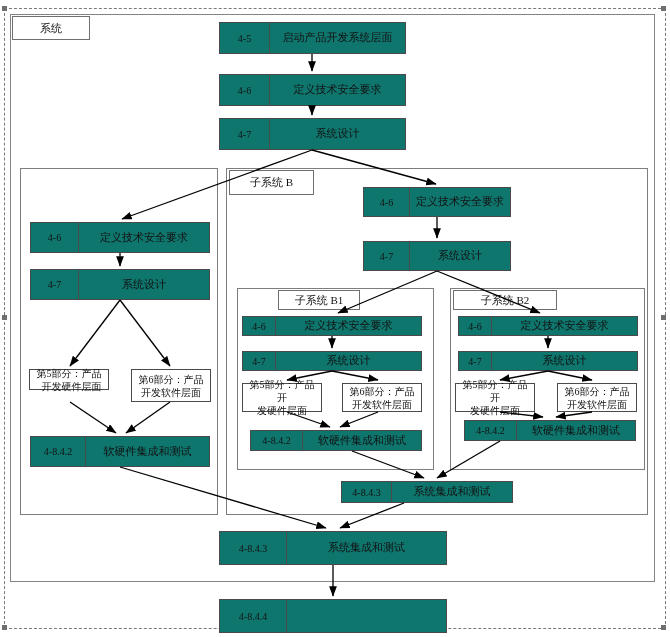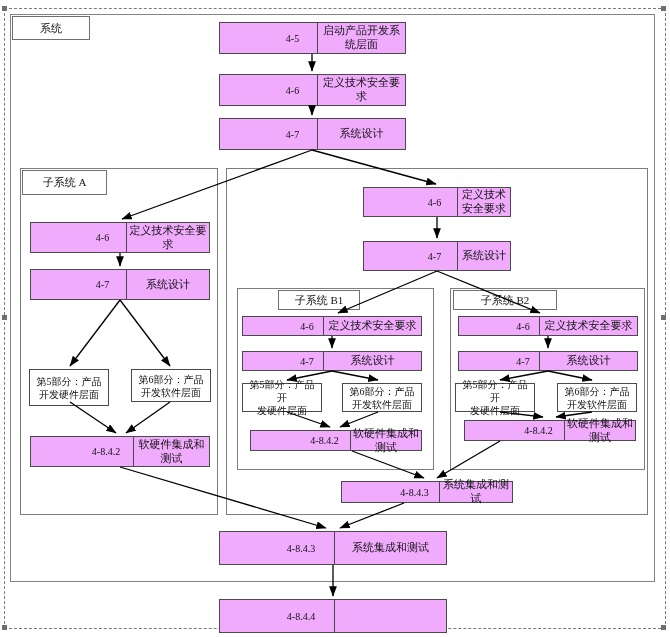--- a/index.html
+++ b/index.html
@@ -10,21 +10,21 @@
   .page-frame{position:absolute;border:1px dashed #7a7a7a;box-sizing:border-box;}
   .handle{position:absolute;width:5px;height:5px;background:#6f6f6f;}
 
   
   .container{position:absolute;box-sizing:border-box;border:1px solid #7d7d7d;background:transparent;}
   .container.thick{border-color:#848484;}
   .container-label{position:absolute;box-sizing:border-box;border:1px solid #6f6f6f;background:#fff;
       display:flex;align-items:center;justify-content:center;font-size:11px;color:#111;}
 
   
-  .pbox{position:absolute;box-sizing:border-box;border:1px solid #4a4a4a;background:#f0abfc;display:flex;padding-left:48px;}
+  .pbox{position:absolute;box-sizing:border-box;border:1px solid #4a4a4a;background:#0f766e;display:flex;}
   .pbox .code{box-sizing:border-box;border-right:1px solid #4a4a4a;display:flex;align-items:center;
       justify-content:center;font-size:10px;color:#111;flex:0 0 auto;}
   .pbox .txt{box-sizing:border-box;flex:1 1 auto;display:flex;align-items:center;justify-content:center;
       text-align:center;font-size:11px;color:#111;line-height:1.25;padding:0 2px;}
 
   
   .sbox{position:absolute;box-sizing:border-box;border:1px solid #4a4a4a;background:#fff;
       display:flex;align-items:center;justify-content:center;text-align:center;
       font-size:10px;color:#111;line-height:1.3;padding:0 2px;}
 
@@ -44,25 +44,25 @@
   <div class="handle" style="left:661px;top:315px;"></div>
   <div class="handle" style="left:2px;top:625px;"></div>
   <div class="handle" style="left:661px;top:625px;"></div>
 
   <div class="container thick" style="left:10px;top:14px;width:645px;height:568px;"></div>
   <div class="container-label" style="left:12px;top:16px;width:78px;height:24px;">
     <span>系统</span>
   </div>
 
   <div class="container" style="left:20px;top:168px;width:198px;height:347px;"></div>
-  <div class="container-label" style="left:22px;top:170px;width:85px;height:25px;">
-    <span>子系统 A</span>
-  </div>
 
   <div class="container" style="left:226px;top:168px;width:422px;height:347px;"></div>
+  <div class="container-label" style="left:229px;top:170px;width:85px;height:25px;">
+    <span>子系统 B</span>
+  </div>
 
   <div class="container" style="left:237px;top:288px;width:197px;height:182px;"></div>
   <div class="container-label" style="left:240px;top:290px;width:82px;height:20px;margin-left:38px;">
     <span>子系统 B1</span>
   </div>
 
   <div class="container" style="left:450px;top:288px;width:195px;height:182px;"></div>
   <div class="container-label" style="left:453px;top:290px;width:104px;height:20px;">
     <span>子系统 B2</span>
   </div>
@@ -85,21 +85,21 @@
   <div class="pbox" style="left:30px;top:222px;width:180px;height:31px;">
     <div class="code" style="width:48px;">4-6</div>
     <div class="txt">定义技术安全要求</div>
   </div>
 
   <div class="pbox" style="left:30px;top:269px;width:180px;height:31px;">
     <div class="code" style="width:48px;">4-7</div>
     <div class="txt">系统设计</div>
   </div>
 
-  <div class="sbox" style="left:29px;top:369px;width:80px;height:37px;white-space:pre-line;">第5部分：产品
+  <div class="sbox" style="left:29px;top:369px;width:80px;height:21px;white-space:pre-line;text-align:right;">第5部分：产品
 开发硬件层面</div>
 
   <div class="sbox" style="left:131px;top:369px;width:80px;height:33px;white-space:pre-line;">第6部分：产品
 开发软件层面</div>
 
   <div class="pbox" style="left:30px;top:436px;width:180px;height:31px;">
     <div class="code" style="width:55px;">4-8.4.2</div>
     <div class="txt">软硬件集成和测试</div>
   </div>
 

